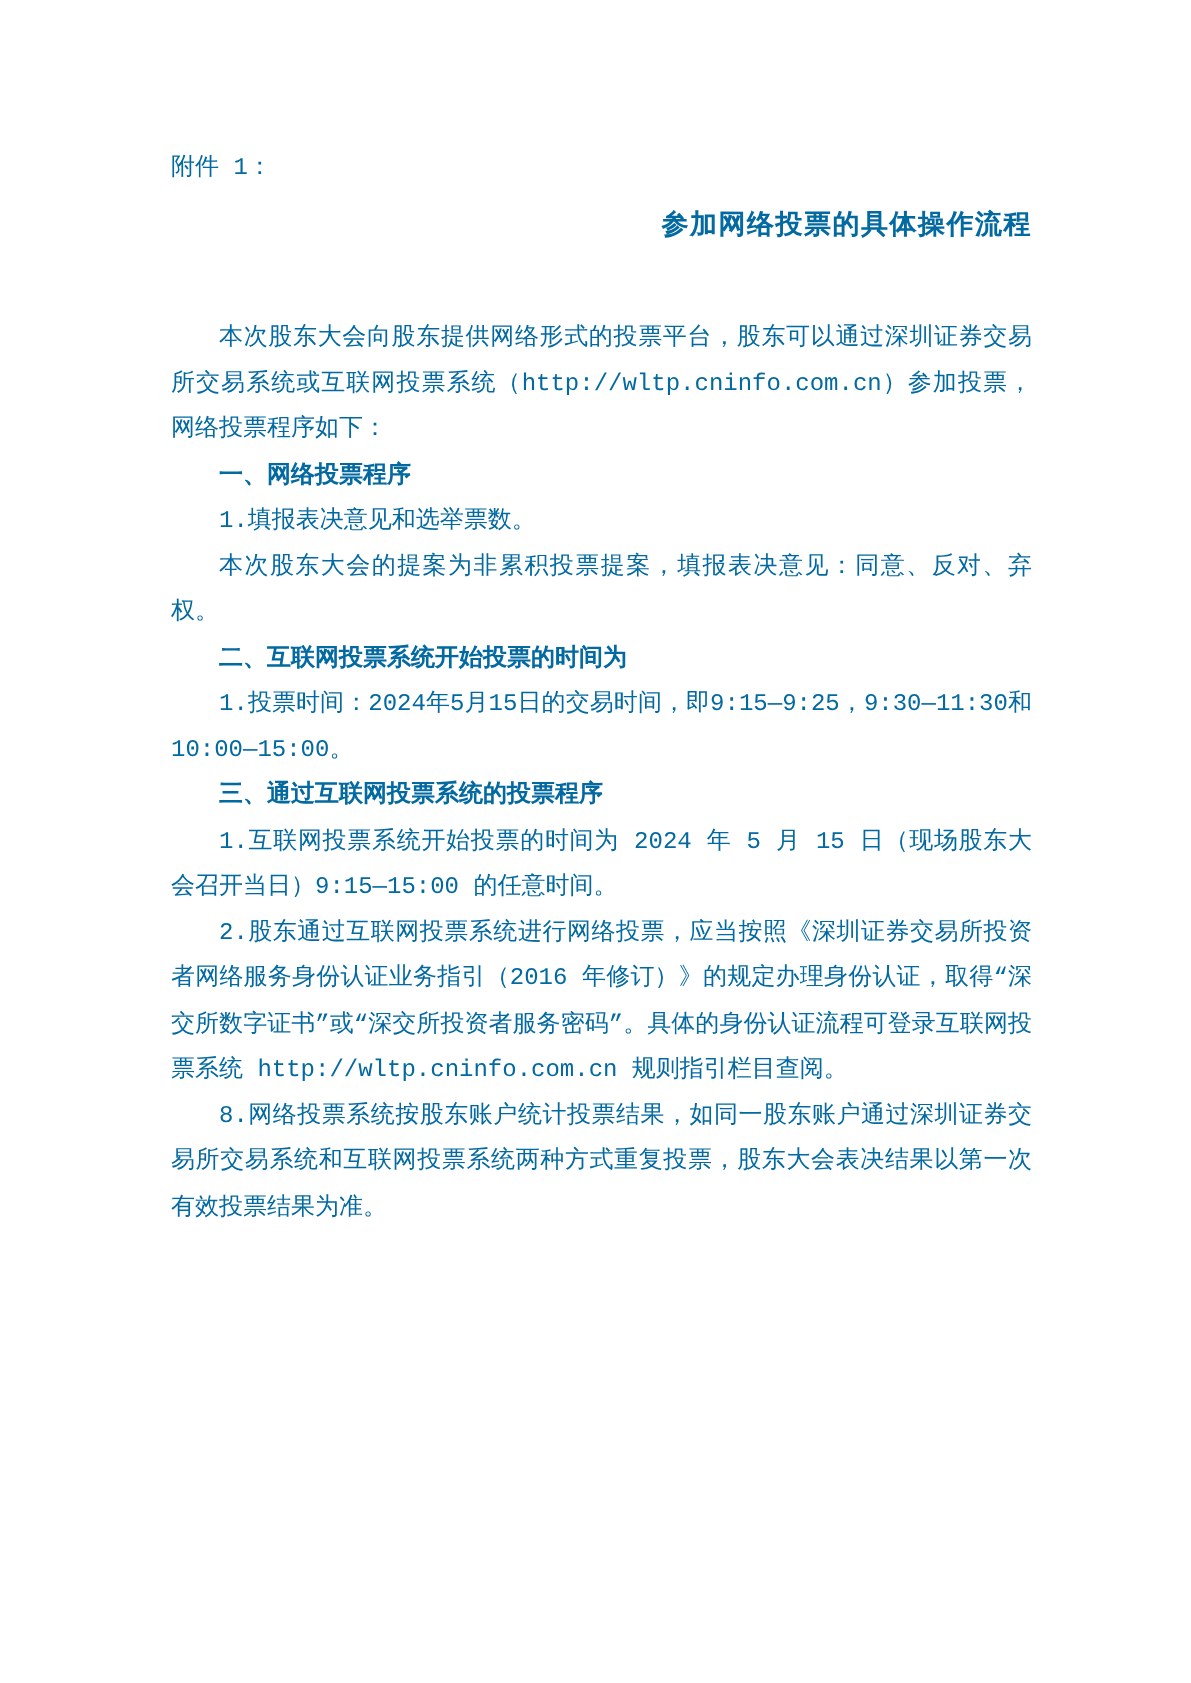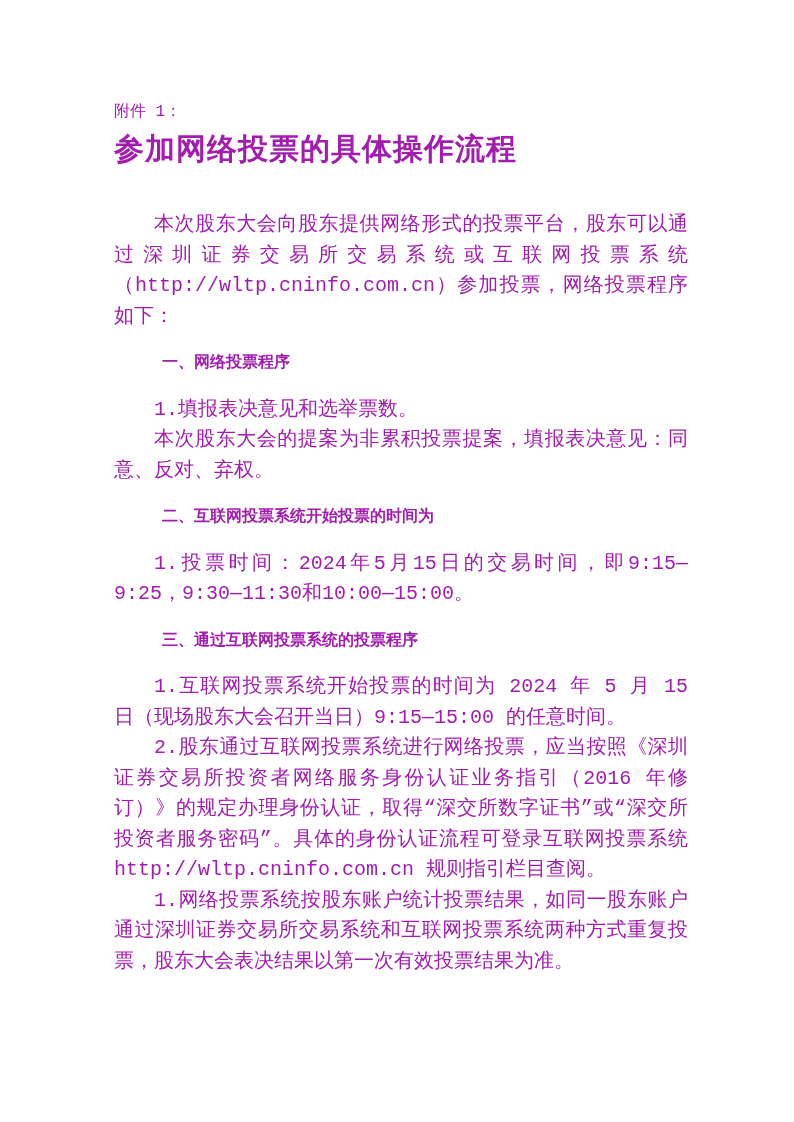--- a/index.html
+++ b/index.html
@@ -6,50 +6,50 @@
     margin: 0;
     padding: 0;
     background: #ffffff;
   }
   .page {
     position: relative;
     width: 794px;
     height: 1122px;
     margin: 0 auto;
     background: #ffffff;
-    color: #a21caf;
+    color: #0369a1;
     box-sizing: border-box;
     padding: 102px 106px 0 114px;
     font-family: "Liberation Mono", "DejaVu Sans Mono", "Liberation Serif", "DejaVu Serif", serif;
     overflow: hidden;
   }
   .attachment {
     margin: 0;
     font-size: 16px;
     line-height: 20px;
     font-weight: normal;
   }
   .doc-title {
     margin: 14px 0 44px 0;
-    font-size: 30px;
+    font-size: 18px;
     line-height: 30px;
     font-weight: bold;
-    text-align: left;
+    text-align: right;
     letter-spacing: 1px;
   }
   .para {
     margin: 0;
-    font-size: 20px;
+    font-size: 16px;
     line-height: 30.5px;
     text-align: justify;
     text-indent: 2em;
     word-break: break-word;
   }
   .heading {
-    margin: 16px;
+    margin: 0;
     font-size: 16px;
     line-height: 30.5px;
     font-weight: bold;
     text-indent: 2em;
   }
 </style>
 </head>
 <body>
 
 <div class="page">
@@ -63,14 +63,14 @@
   <p class="para">1.填报表决意见和选举票数。</p>
   <p class="para">本次股东大会的提案为非累积投票提案，填报表决意见：同意、反对、弃权。</p>
 
   <h2 class="heading">二、互联网投票系统开始投票的时间为</h2>
   <p class="para">1.投票时间：2024年5月15日的交易时间，即9:15—9:25，9:30—11:30和10:00—15:00。</p>
 
   <h2 class="heading">三、通过互联网投票系统的投票程序</h2>
   <p class="para">1.互联网投票系统开始投票的时间为 2024 年 5 月 15 日（现场股东大会召开当日）9:15—15:00 的任意时间。</p>
   <p class="para">2.股东通过互联网投票系统进行网络投票，应当按照《深圳证券交易所投资者网络服务身份认证业务指引（2016 年修订）》的规定办理身份认证，取得“深交所数字证书”或“深交所投资者服务密码”。具体的身份认证流程可登录互联网投票系统 http://wltp.cninfo.com.cn 规则指引栏目查阅。</p>
 
-  <p class="para">1.网络投票系统按股东账户统计投票结果，如同一股东账户通过深圳证券交易所交易系统和互联网投票系统两种方式重复投票，股东大会表决结果以第一次有效投票结果为准。</p>
+  <p class="para">8.网络投票系统按股东账户统计投票结果，如同一股东账户通过深圳证券交易所交易系统和互联网投票系统两种方式重复投票，股东大会表决结果以第一次有效投票结果为准。</p>
 </div>
 
 </body></html>

